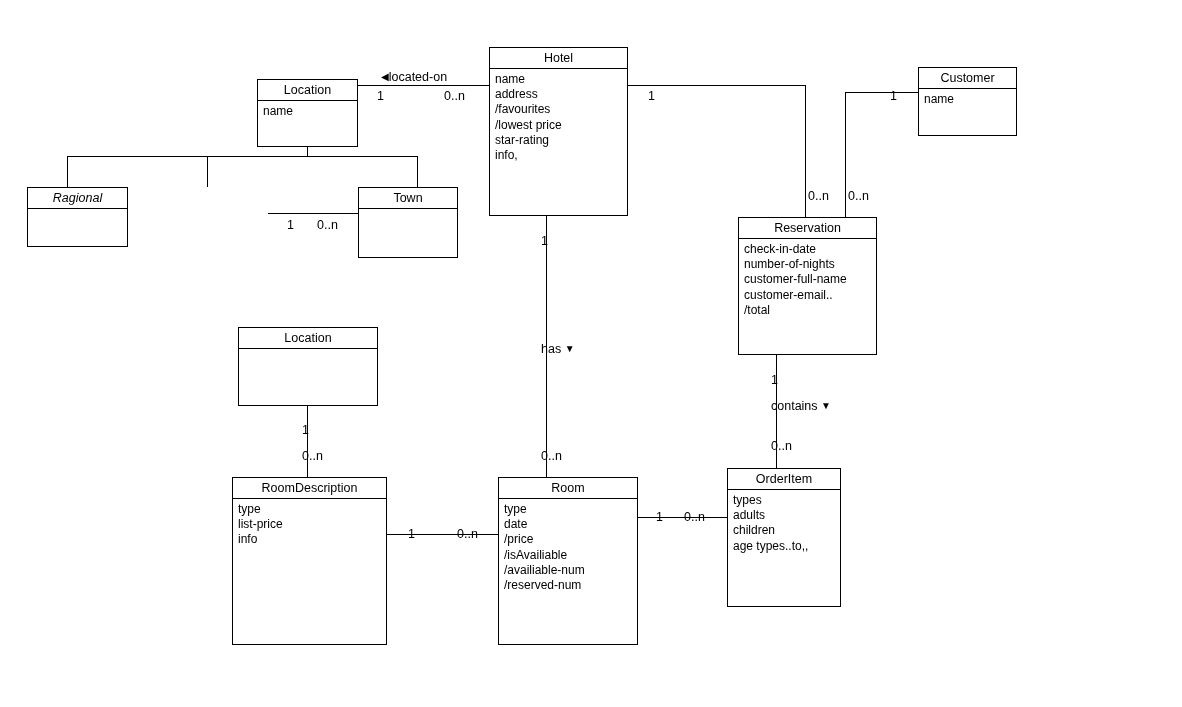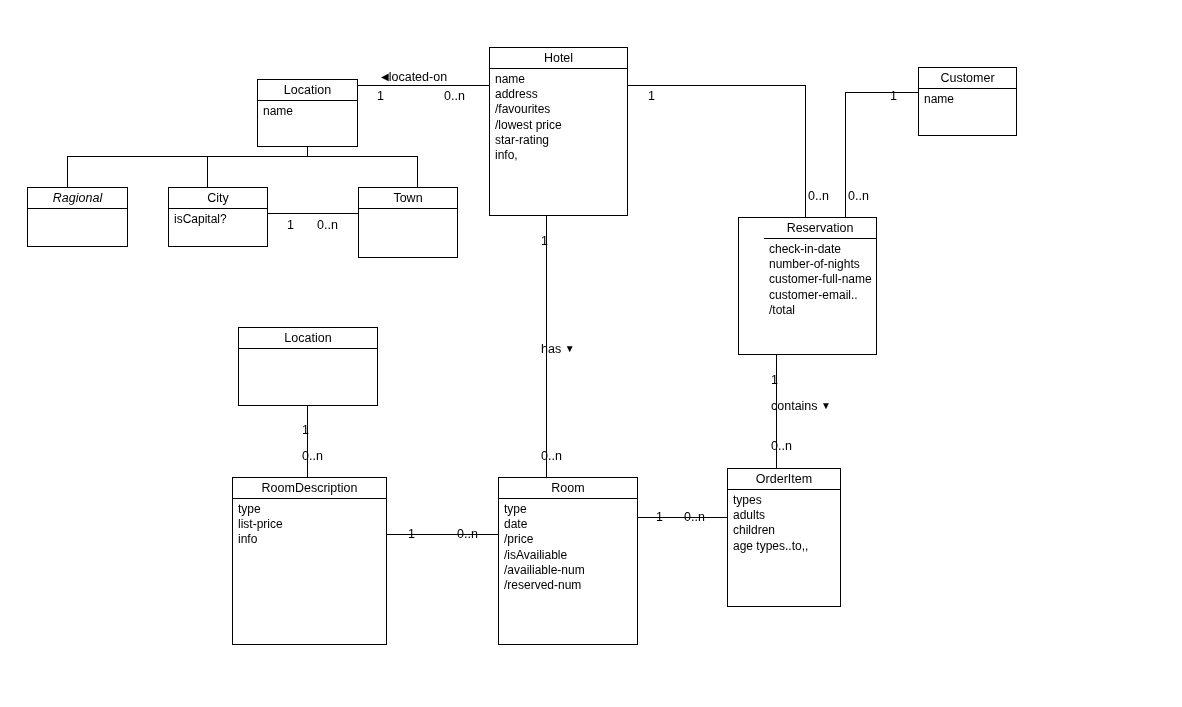--- a/index.html
+++ b/index.html
@@ -139,33 +139,27 @@
     <div class="class-attrs">
       <div class="attr">name</div>
     </div>
   </div>
 
   <div class="uml-class" style="left:27px; top:187px; width:101px; height:60px;font-style:italic;">
     <div class="class-name">Ragional</div>
     <div class="class-attrs"></div>
   </div>
 
-  <div class="uml-class" style="left:168px; top:187px; width:100px; height:60px;">
-    <div class="class-name">City</div>
-    <div class="class-attrs">
-      <div class="attr">isCapital?</div>
-    </div>
-  </div>
 
   <div class="uml-class" style="left:358px; top:187px; width:100px; height:71px;">
     <div class="class-name">Town</div>
     <div class="class-attrs"></div>
   </div>
 
-  <div class="uml-class" style="left:738px; top:217px; width:139px; height:138px;padding-left:25px;">
+  <div class="uml-class" style="left:738px; top:217px; width:139px; height:138px;">
     <div class="class-name">Reservation</div>
     <div class="class-attrs">
       <div class="attr">check-in-date</div>
       <div class="attr">number-of-nights</div>
       <div class="attr">customer-full-name</div>
       <div class="attr">customer-email..</div>
       <div class="attr">/total</div>
     </div>
   </div>
 

